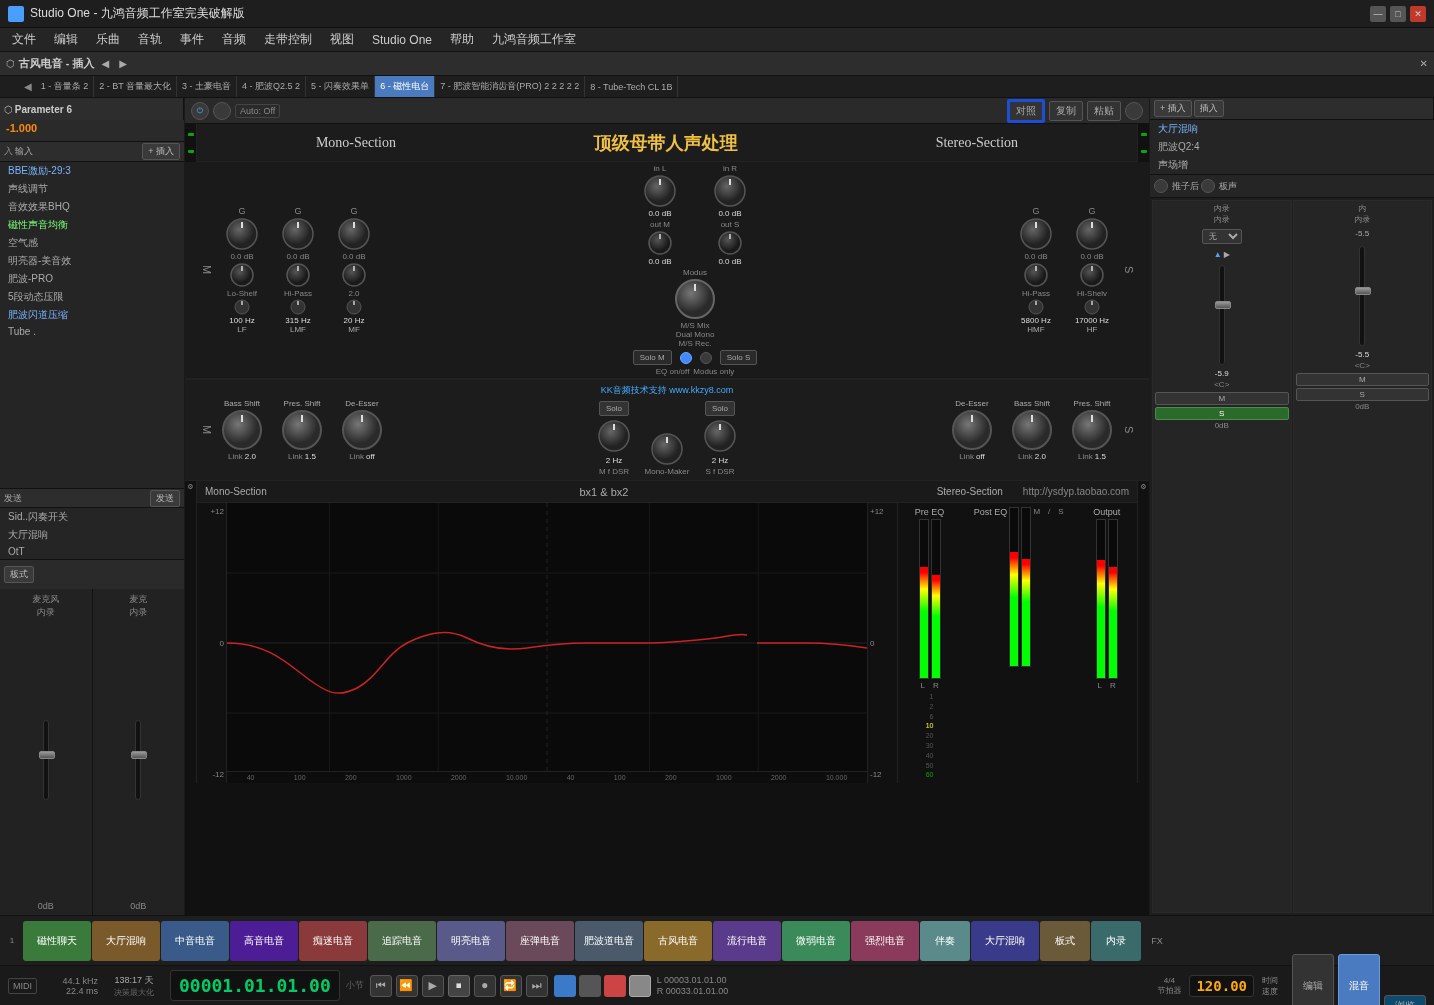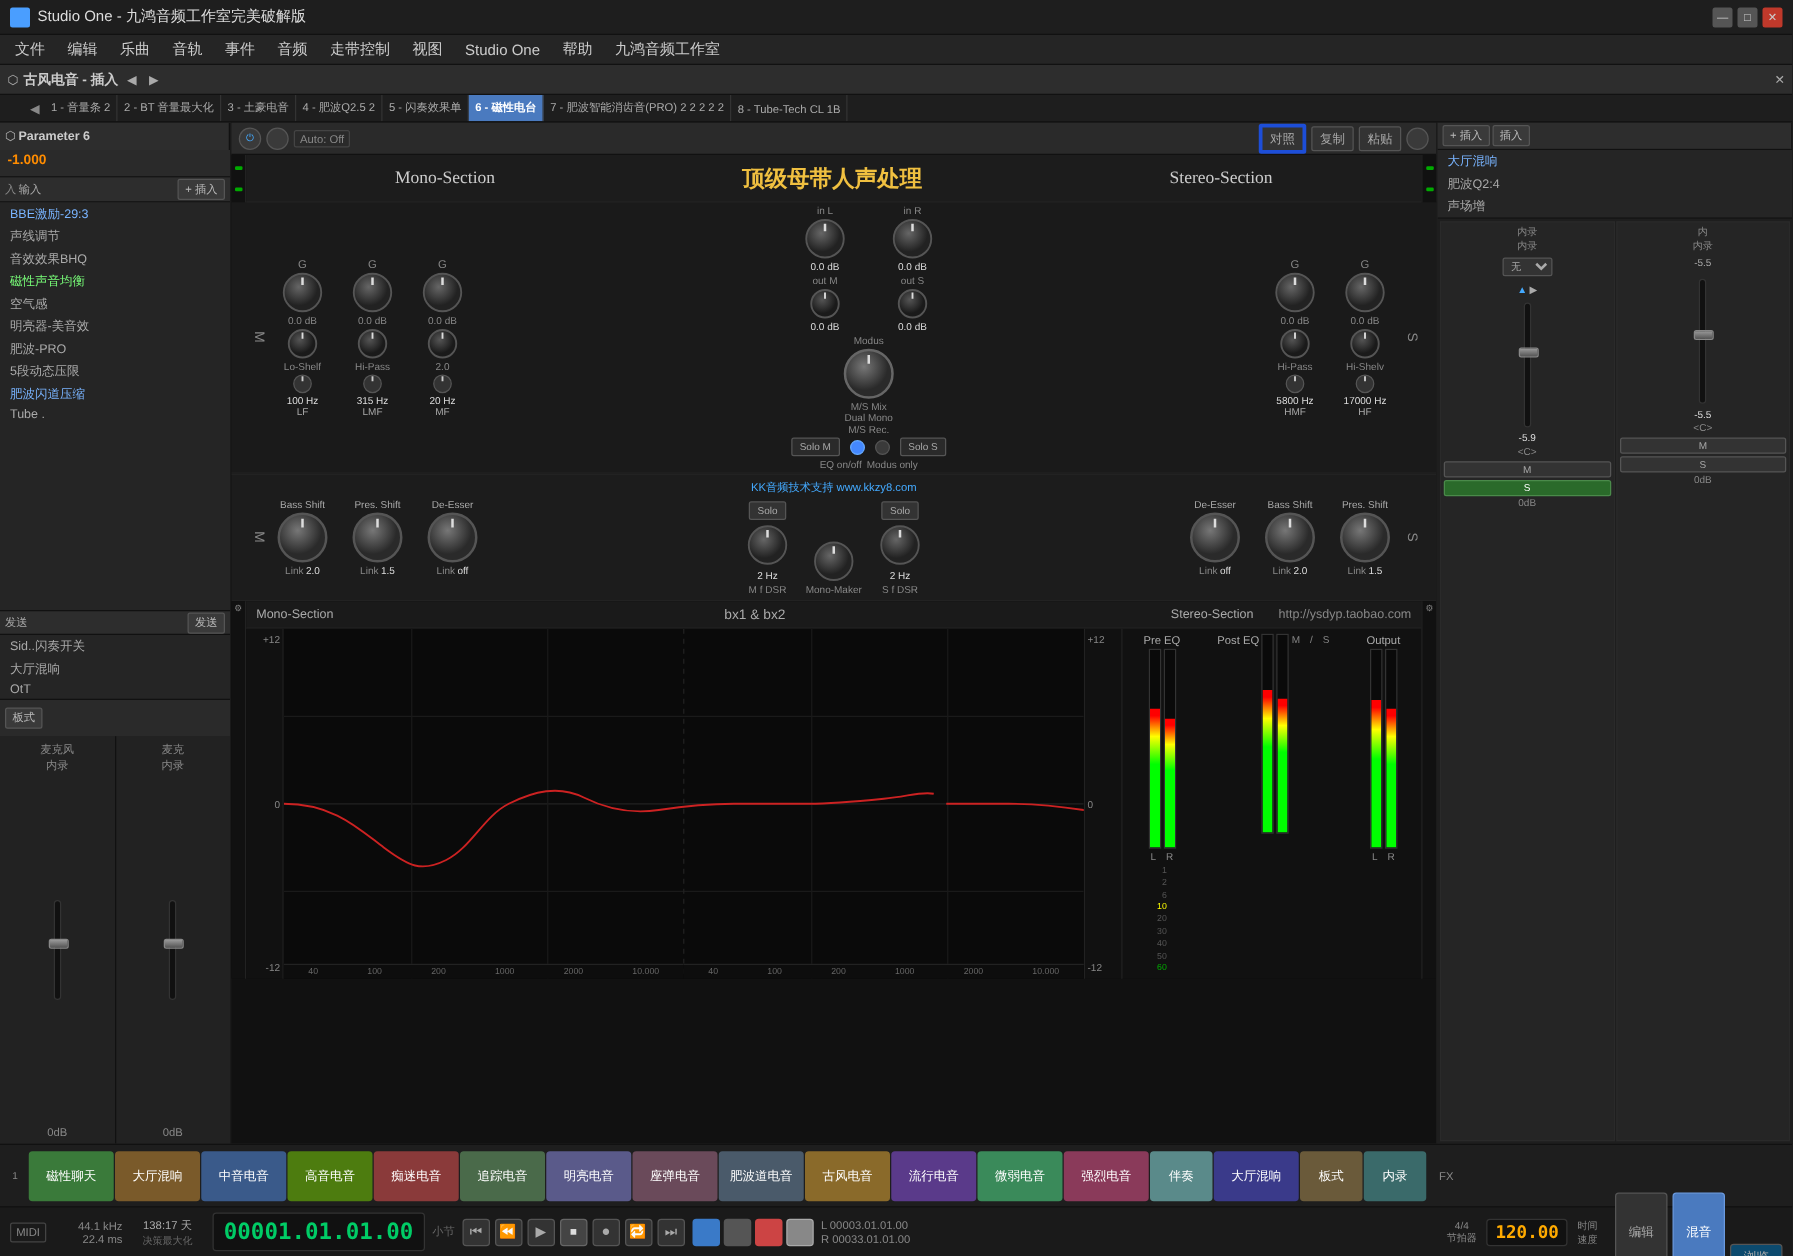--- a/index.html
+++ b/index.html
@@ -81,21 +81,20 @@
       white-space: nowrap;
       cursor: pointer;
       border-right: 1px solid #333;
       height: 100%;
       display: flex;
       align-items: center;
     }
     .plugin-tab.active {
       background: #4a7abf;
       color: #fff;
-      font-weight: bold;
     }
     .sidebar-item {
       padding: 2px 8px;
       font-size: 10px;
       color: #aaa;
       cursor: pointer;
       white-space: nowrap;
       overflow: hidden;
       text-overflow: ellipsis;
     }
@@ -830,20 +829,30 @@
             <button class="btn-small">插入</button>
           </div>
         </div>
 
         <div style="background:#252525; border-bottom:1px solid #111;">
           <div class="sidebar-item" style="color:#79b4ff;">大厅混响</div>
           <div class="sidebar-item">肥波Q2:4</div>
           <div class="sidebar-item">声场增</div>
         </div>
 
+        <div style="display:flex; gap:2px; padding:4px; border-bottom:1px solid #111; flex-wrap:wrap;">
+          <div style="display:flex; gap:4px; align-items:center;">
+            <div style="width:14px; height:14px; border-radius:50%; background:#3a3a3a; border:1px solid #555; cursor:pointer;"></div>
+            <span style="font-size:9px; color:#aaa;">推子后</span>
+          </div>
+          <div style="display:flex; gap:4px; align-items:center;">
+            <div style="width:14px; height:14px; border-radius:50%; background:#3a3a3a; border:1px solid #555; cursor:pointer;"></div>
+            <span style="font-size:9px; color:#aaa;">板声</span>
+          </div>
+        </div>
 
         <div style="display:flex; flex:1; gap:1px; padding:2px; background:#1e1e1e;">
 
           <div style="flex:1; display:flex; flex-direction:column; align-items:center; padding:2px; border:1px solid #2a2a2a; background:#252525;">
             <span style="font-size:8px; color:#888;">内录</span>
             <span style="font-size:8px; color:#888;">内录</span>
 
             <div style="position:relative; margin:4px 0;">
               <select style="font-size:8px; background:#333; border:1px solid #555; color:#aaa; padding:1px 2px; border-radius:2px; width:40px;">
                 <option>无</option>
@@ -889,21 +898,21 @@
     </div>
 
     <div id="bottom-tracks" style="height:50px; background:#1e1e1e; border-top:1px solid #111; display:flex; align-items:center; gap:1px; padding:4px 2px; overflow-x:hidden;">
 
       <div style="display:flex; flex-direction:column; gap:1px; min-width:20px; align-items:center;">
         <span style="font-size:8px; color:#888;">1</span>
       </div>
       <div class="track-btn" style="background:#3a7a3a; min-width:68px;">磁性聊天</div>
       <div class="track-btn" style="background:#7a5a2a; min-width:68px;">大厅混响</div>
       <div class="track-btn" style="background:#3a5a8a; min-width:68px;">中音电音</div>
-      <div class="track-btn" style="background:#4d7c0f; min-width:68px;text-align:right;">高音电音</div>
+      <div class="track-btn" style="background:#4c1d95; min-width:68px;text-align:right;">高音电音</div>
       <div class="track-btn" style="background:#8a3a3a; min-width:68px;">痴迷电音</div>
       <div class="track-btn" style="background:#4a6a4a; min-width:68px;">追踪电音</div>
       <div class="track-btn" style="background:#5a5a8a; min-width:68px;">明亮电音</div>
       <div class="track-btn" style="background:#6a4a5a; min-width:68px;">座弹电音</div>
       <div class="track-btn" style="background:#4a5a6a; min-width:68px;">肥波道电音</div>
       <div class="track-btn" style="background:#8a6a2a; min-width:68px;">古风电音</div>
       <div class="track-btn" style="background:#5a3a8a; min-width:68px;">流行电音</div>
       <div class="track-btn" style="background:#3a8a5a; min-width:68px;">微弱电音</div>
       <div class="track-btn" style="background:#8a3a5a; min-width:68px;">强烈电音</div>
       <div class="track-btn" style="background:#5a8a8a; min-width:50px;">伴奏</div>

